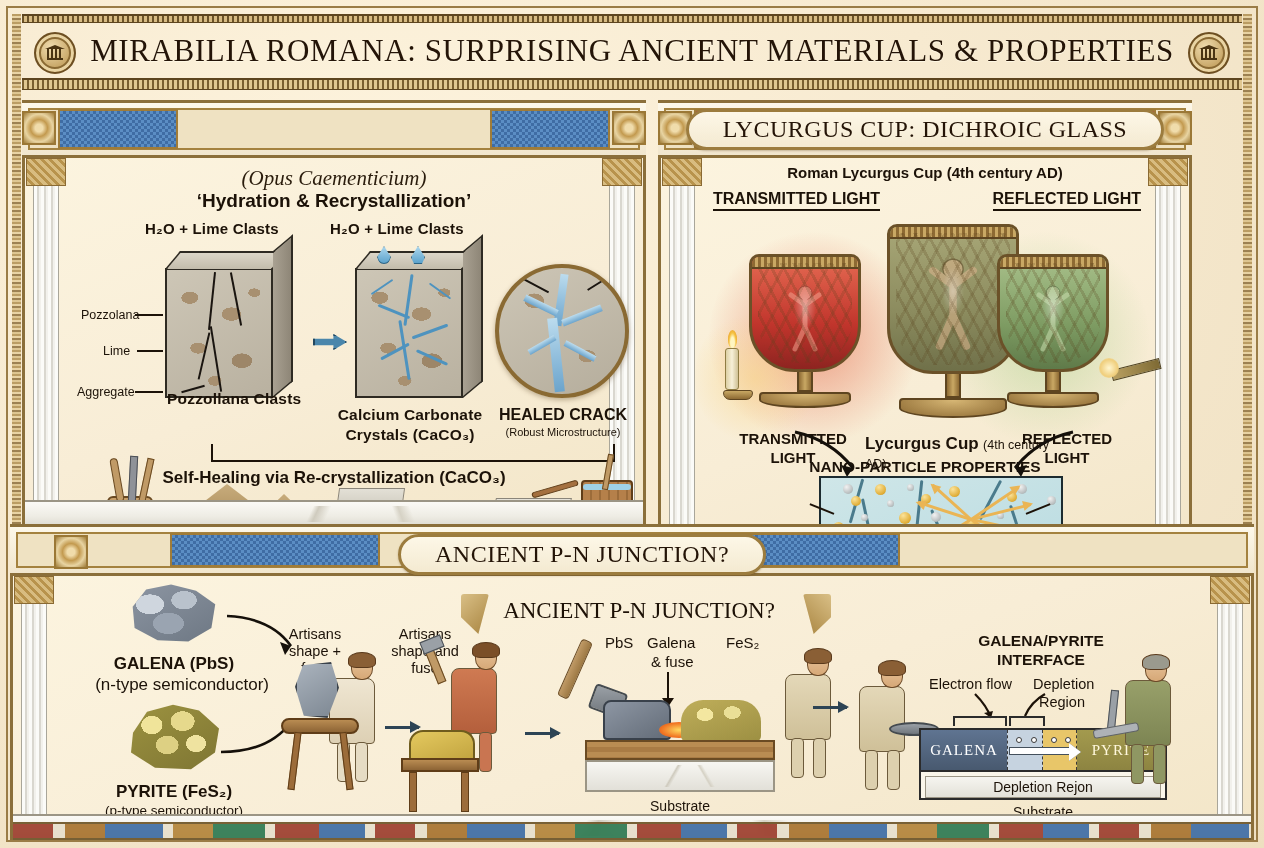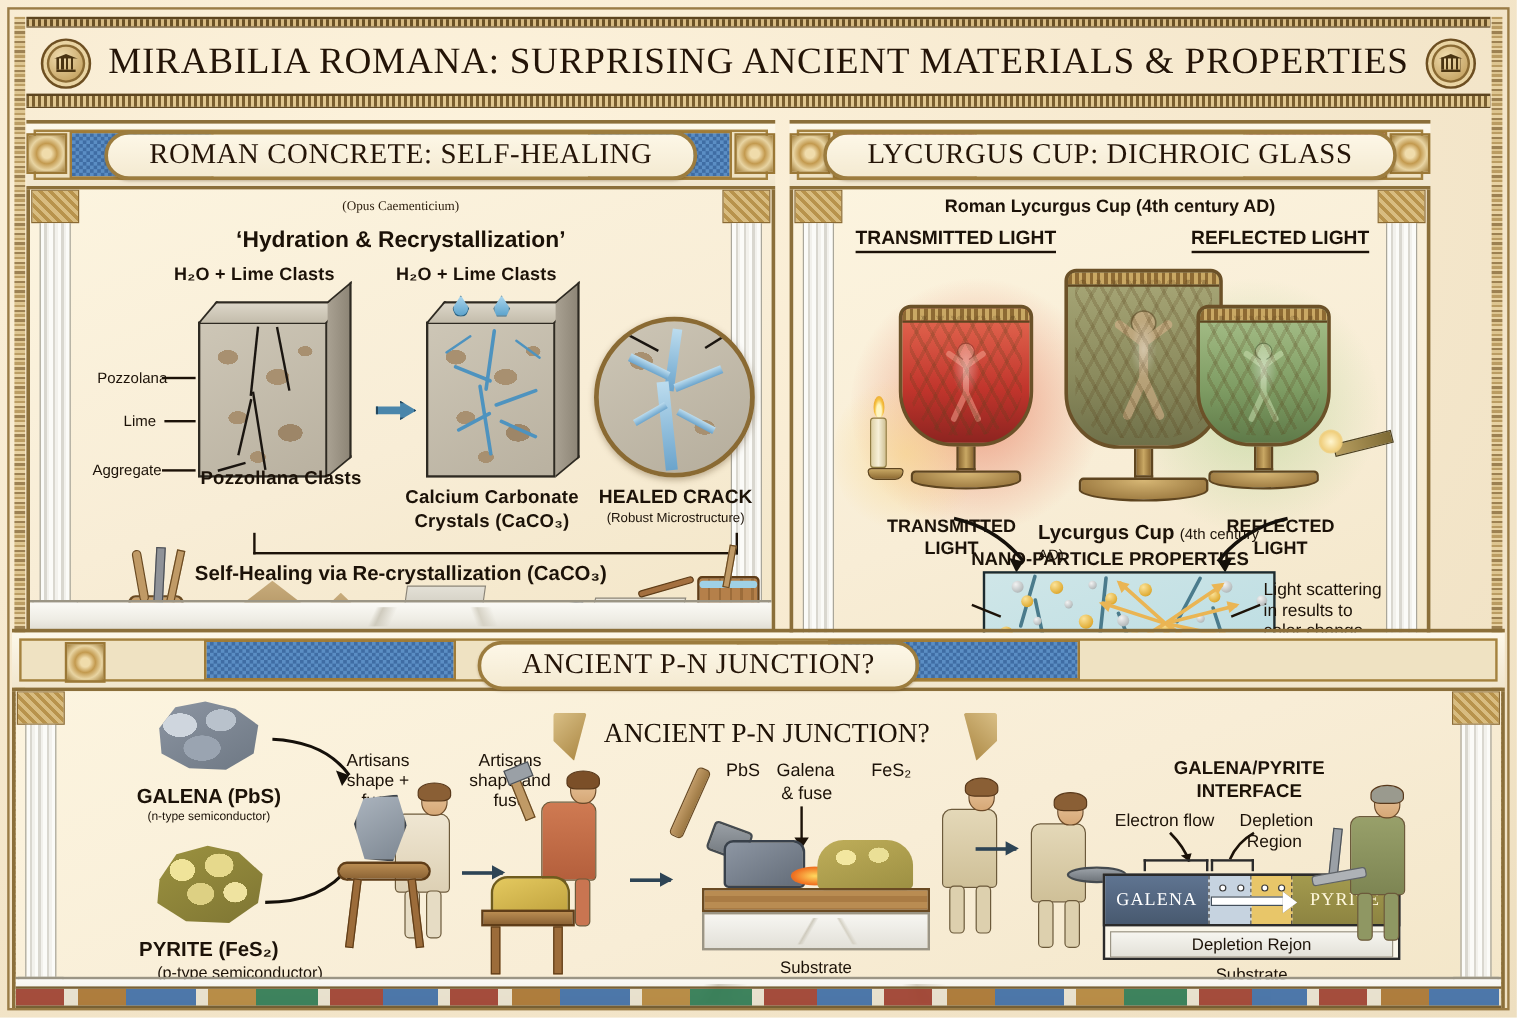--- a/index.html
+++ b/index.html
@@ -158,21 +158,21 @@
       repeating-linear-gradient(90deg,
         #9e3f2e 0 40px, #e8e0cc 40px 52px, #a9742f 52px 92px,
         #3f6da4 92px 150px, #e8e0cc 150px 160px, #b4853a 160px 200px,
         #2f7a52 200px 252px, #e8e0cc 252px 262px, #9e3f2e 262px 306px,
         #3f6da4 306px 352px, #e8e0cc 352px 362px);
     opacity: .92;
   }
 
   
   .lbl { font-family: "Liberation Sans", sans-serif; color: #1c1208; }
-  .sub-italic { font-family: "Liberation Serif", serif; font-size: 11px; color: #2a1c0c; }
+  .sub-italic { font-family: "Liberation Serif", serif; font-style: italic; font-size: 21px; color: #2a1c0c; }
   .quote-hd { font-size: 19px; font-weight: 700; color: #1b1107; }
   .cap-hd   { font-size: 15.5px; font-weight: 700; letter-spacing:.2px; }
   .small    { font-size: 12.5px; }
   .tiny     { font-size: 11px; }
 
   
   .cube { position: absolute; }
   .cube .face {
     width: 108px; height: 130px;
     background:
@@ -399,23 +399,20 @@
   </div>
 </div>
 
 <div class="panel" style="left:22px; top:100px; width:624px; height:426px;">
   <div class="panel-entablature">
     <div class="frieze-strip"></div>
     <div class="mosaic blue l"></div>
     <div class="mosaic blue r"></div>
     <div class="rosette l"></div>
     <div class="rosette r"></div>
-    <div class="panel-title-plate">
-      <div class="pt">ROMAN CONCRETE: SELF-HEALING</div>
-    </div>
   </div>
 
   <div class="panel-body" style="height:368px;">
     <div class="column col-left">
       <div class="cap"></div>
         <div class="shaft"></div>
         <div class="base"></div>
     </div>
     <div class="column col-right">
       <div class="cap"></div>
@@ -647,26 +644,20 @@
       <div class="ray" style="left:150px; top:40px; width:54px; transform:rotate(12deg);"></div>
       <div class="ray" style="left:150px; top:40px; width:50px; transform:rotate(34deg);"></div>
       <div class="ray" style="left:150px; top:40px; width:56px; transform:rotate(198deg);"></div>
       <div class="ray" style="left:150px; top:40px; width:52px; transform:rotate(222deg);"></div>
       <div class="ray" style="left:150px; top:40px; width:48px; transform:rotate(148deg);"></div>
       <div style="position:absolute; left:96px; top:58px; width:60px; height:2px; background:repeating-linear-gradient(90deg,#eab554 0 5px,transparent 5px 9px); transform:rotate(-18deg);"></div>
     </div>
 
     <div class="leader" style="left:148px; top:350px; width:26px; height:1.6px; transform:rotate(22deg);"></div>
 
-    <div style="position:absolute; right:18px; top:326px; width:118px; text-align:left;">
-      <div class="lbl" style="font-size:14.5px; line-height:17px;">Light scattering</div>
-      <div class="lbl" style="font-size:14.5px; line-height:17px;">in results to</div>
-      <div class="lbl" style="font-size:14.5px; line-height:17px;">color change</div>
-      <div class="lbl" style="font-size:14.5px; line-height:17px;">(Dichroic)</div>
-    </div>
     <div class="leader" style="right:138px; top:350px; width:26px; height:1.6px; transform:rotate(-22deg);"></div>
 
     <div class="plinth"></div>
   </div>
 </div>
 
 <div class="panel" style="left:10px; top:524px; width:1244px; height:316px;">
   <div class="panel-entablature" style="height:52px;">
     <div class="frieze-strip"></div>
     <div class="mosaic blue" style="left:160px; width:210px;"></div>
@@ -693,27 +684,27 @@
     <div style="position:absolute; left:466px; top:22px; width:320px; text-align:center;">
       <div style="font-family:'Liberation Serif',serif; font-size:23px; font-variant:small-caps; text-transform:uppercase; color:#1d1106;">ANCIENT P-N JUNCTION?</div>
     </div>
     <div style="position:absolute; left:448px; top:18px; width:28px; height:40px; background:linear-gradient(135deg,#d9bf86,#a8843f); clip-path:polygon(0 0,100% 0,62% 100%,0 58%); border-radius:3px;"></div>
     <div style="position:absolute; left:790px; top:18px; width:28px; height:40px; background:linear-gradient(225deg,#d9bf86,#a8843f); clip-path:polygon(0 0,100% 0,100% 58%,38% 100%); border-radius:3px;"></div>
 
     <div class="mineral" style="left:112px; top:6px;">
       <div class="rock-galena"></div>
     </div>
     <div class="lbl" style="position:absolute; left:66px; top:78px; width:190px; text-align:center; font-size:17px; font-weight:700;">GALENA (PbS)</div>
-    <div class="lbl" style="position:absolute; left:66px; top:99px; width:190px; text-align:center; font-size:10px;">(n-type semiconductor)</div>
+    <div class="lbl" style="position:absolute; left:66px; top:99px; width:190px; text-align:right; font-size:17px;">(n-type semiconductor)</div>
 
     <div class="mineral" style="left:110px; top:126px;">
       <div class="rock-pyrite"></div>
     </div>
     <div class="lbl" style="position:absolute; left:66px; top:206px; width:190px; text-align:center; font-size:17px; font-weight:700;">PYRITE (FeS₂)</div>
-    <div class="lbl" style="position:absolute; left:66px; top:227px; width:190px; text-align:right; font-size:13.5px;">(p-type semiconductor)</div>
+    <div class="lbl" style="position:absolute; left:66px; top:227px; width:190px; text-align:center; font-size:13.5px;text-decoration:underline;">(p-type semiconductor)</div>
 
     <svg style="position:absolute; left:212px; top:36px; width:80px; height:50px;" viewBox="0 0 80 50">
       <path d="M2 4 Q46 6 66 34" stroke="#15100a" stroke-width="2.6" fill="none"></path>
       <path d="M66 34 l-11 -4 l5 13 z" fill="#15100a"></path>
     </svg>
     <svg style="position:absolute; left:206px; top:128px; width:86px; height:54px;" viewBox="0 0 86 54">
       <path d="M2 48 Q50 48 72 18" stroke="#15100a" stroke-width="2.6" fill="none"></path>
       <path d="M72 18 l-2 12 l12 -6 z" fill="#15100a"></path>
     </svg>
 

